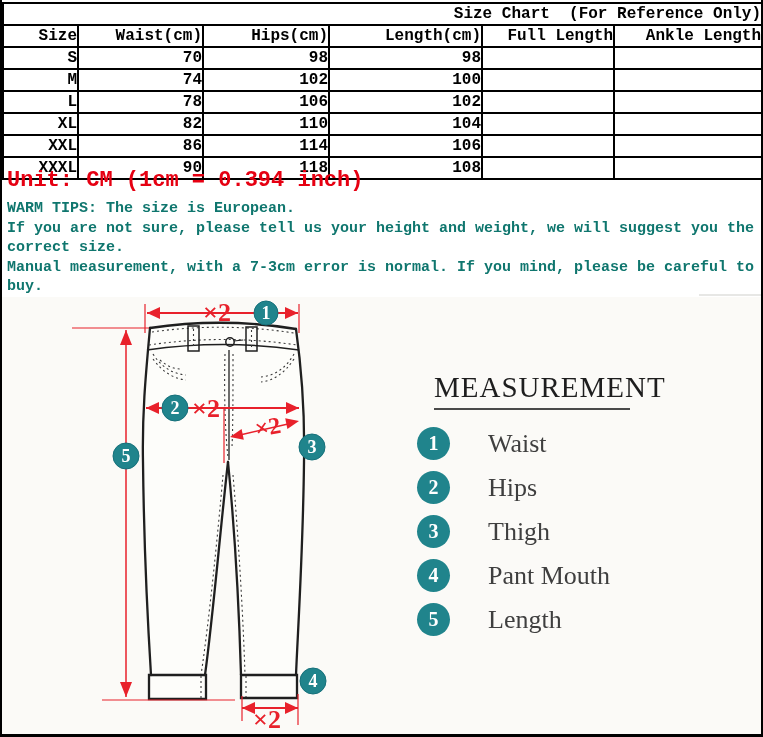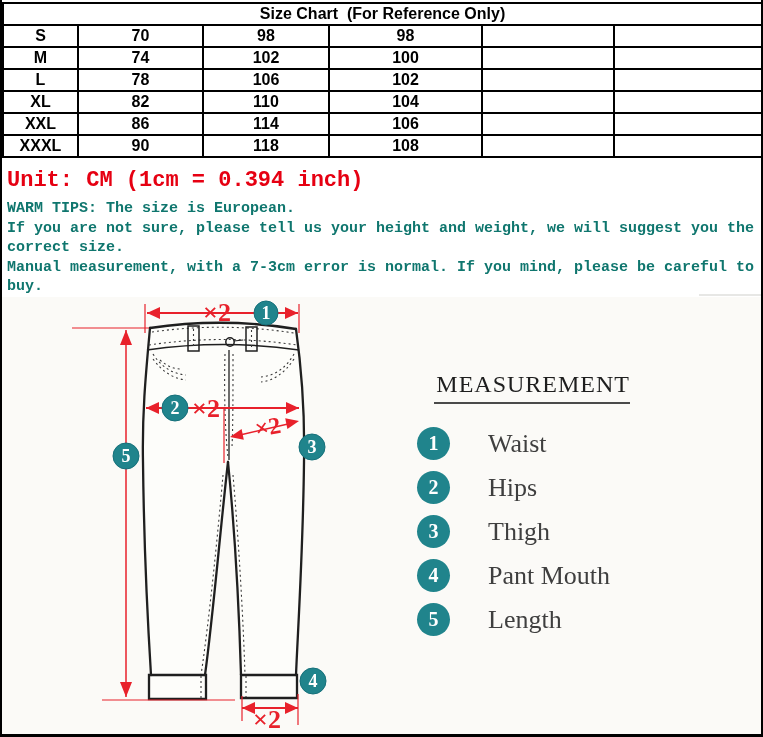--- a/index.html
+++ b/index.html
@@ -8,22 +8,22 @@
     box-sizing:border-box; overflow:hidden;
     border-left:2px solid #000; border-right:2px solid #000; border-bottom:3px solid #000;
     font-family:"Liberation Mono", monospace;
   }
   
   table.size-table{
     position:absolute; left:0; top:2px; width:759px;
     border-collapse:collapse; table-layout:fixed;
   }
   table.size-table td{
-    border:2px solid #000; text-align:center; padding:0;
-    font-family:Liberation Sans, sans-serif; font-weight:bold;
+    border:2px solid #000; text-align:right; padding:0;
+    font-family:Liberation Mono, monospace; font-weight:bold;
     font-size:16px; color:#000; height:20px; line-height:20px;
     overflow:hidden; white-space:pre;
   }
   td.tbl-title{height:18px; line-height:18px;}
   
   .unit-line{
     position:absolute; left:5px; top:168px; white-space:pre;
     font-family:"Liberation Mono", monospace; font-weight:bold;
     font-size:22px; color:#e60012;
   }
@@ -46,21 +46,21 @@
   .rl{stroke:#e8212b; fill:none; stroke-width:1.9;}
   .rl-thin{stroke:#e8212b; fill:none; stroke-width:1.2;}
   .rf{fill:#e8212b; stroke:none;}
   .rtext{fill:#e8212b; font-family:"Liberation Serif", serif; font-weight:bold; font-size:26px;}
   .rtext-sm{fill:#e8212b; font-family:"Liberation Serif", serif; font-weight:bold; font-size:24px;}
   .marker{fill:#20848c; stroke:#15707a; stroke-width:1;}
   .marker-num{fill:#ffffff; font-family:"Liberation Serif", serif; font-weight:bold; font-size:18px; text-anchor:middle;}
   
   .legend-title{
     position:absolute; left:432px; top:371px; width:196px; text-align:right;
-    font-family:"Liberation Serif", serif; font-size:24px; color:#1e1e1e;
+    font-family:"Liberation Serif", serif; font-size:29px; color:#1e1e1e;
     letter-spacing:1px; padding-bottom:4px; border-bottom:2px solid #4a4a4a;
     white-space:nowrap;
   }
   .legend-items{position:absolute; left:415px; top:427px;}
   .legend-item{display:flex; align-items:center; height:33px; margin-bottom:11px;}
   .legend-num{
     width:33px; height:33px; border-radius:50%; background:#20848c;
     color:#fff; font-family:"Liberation Serif", serif; font-weight:bold; font-size:20px;
     display:flex; align-items:center; justify-content:center; flex:0 0 33px;
   }
@@ -81,20 +81,28 @@
         <col style="width:126px">
       <col style="width:153px">
         <col style="width:132px">
         <col style="width:148px">
     </colgroup>
     <tbody>
         <tr>
       <td class="tbl-title" colspan="6">Size Chart  (For Reference Only)</td>
     </tr>
     <tr>
+      <td>Size</td>
+      <td>Waist(cm)</td>
+      <td>Hips(cm)</td>
+      <td>Length(cm)</td>
+      <td>Full Length</td>
+      <td>Ankle Length</td>
+    </tr>
+    <tr>
       <td>S</td>
       <td>70</td>
       <td>98</td>
       <td>98</td>
       <td></td>
       <td></td>
     </tr>
     <tr>
       <td>M</td>
       <td>74</td>

